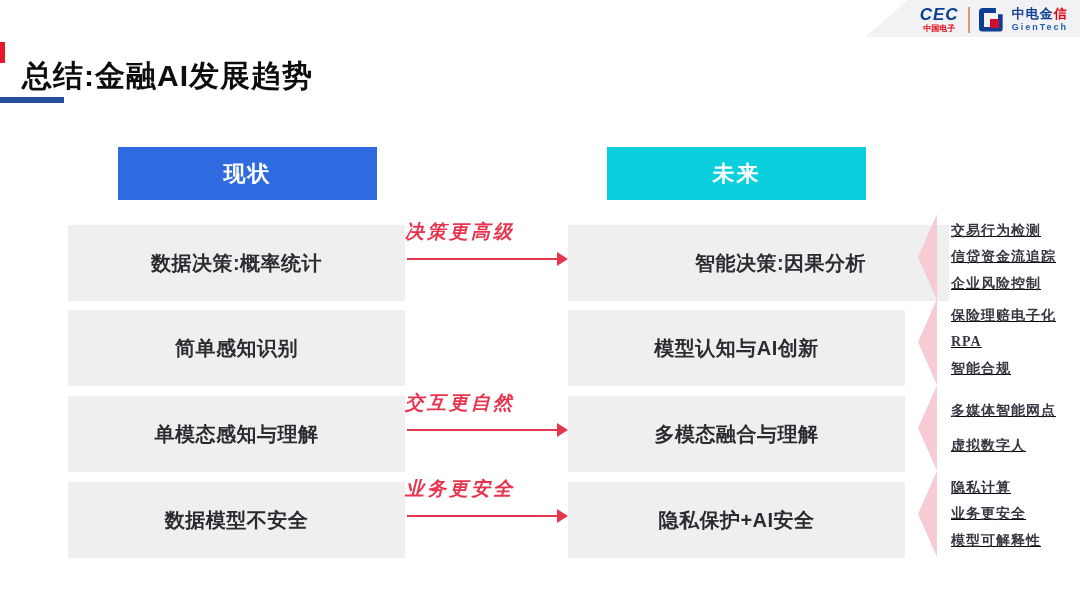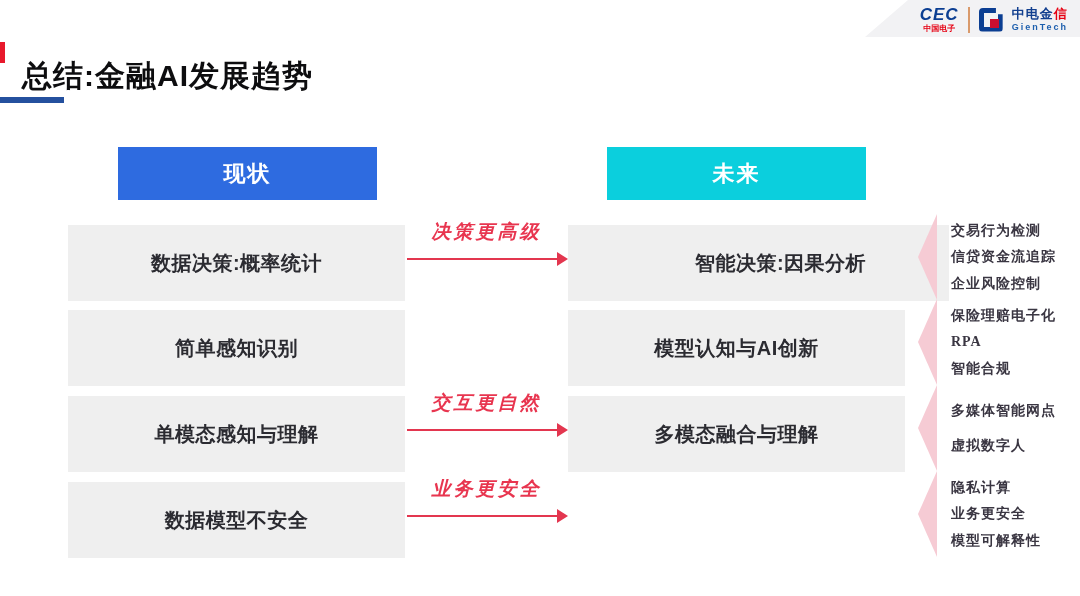--- a/index.html
+++ b/index.html
@@ -37,32 +37,32 @@
 
   
   .row-box{position:absolute;width:337px;height:76px;background:#efefef;display:flex;
         align-items:center;justify-content:center;font-size:20px;font-weight:bold;color:#2b2b31;
         letter-spacing:0.5px;}
   .box-left{left:68px;}
   .box-right{left:568px;}
 
   
   .arrow-group{position:absolute;left:405px;width:163px;height:64px;}
-  .arrow-label{position:absolute;left:0;right:0;top:-6px;text-align:center;
+  .arrow-label{position:absolute;left:0;right:0;top:-6px;
         font-family:"Liberation Serif",serif;font-style:italic;font-weight:bold;
         font-size:19px;color:#e8354f;letter-spacing:3px;white-space:nowrap;}
   .arrow-line{position:absolute;left:2px;right:10px;top:33px;height:2px;background:#e3364f;}
   .arrow-head{position:absolute;right:0;top:27px;width:0;height:0;
         border-left:11px solid #e3364f;border-top:7px solid transparent;border-bottom:7px solid transparent;}
 
   
   .annotation{position:absolute;left:918px;display:flex;align-items:center;height:80px;}
   .annotation-tri{width:19px;height:86px;background:#f6cbd4;flex:0 0 auto;
         clip-path:polygon(100% 0,0 50%,100% 100%);}
-  .annotation-list{margin-left:14px;display:flex;flex-direction:column;justify-content:center;gap:11px;}
+  .annotation-list{margin-left:14px;display:flex;flex-direction:column;justify-content:center;gap:11px;text-decoration:underline;}
   .annotation-item{font-family:"Liberation Serif",serif;font-size:14px;font-weight:bold;
         color:#3a3642;letter-spacing:1px;white-space:nowrap;line-height:1.1;}
 </style>
 </head>
 <body>
 
 <div class="page">
 
   <div class="corner-banner"></div>
   <div class="logo-wrap">
@@ -129,20 +129,21 @@
       <span class="annotation-item">虚拟数字人</span>
     </div>
   </div>
 
   <div class="row-box box-left" style="top:482px;">数据模型不安全</div>
   <div class="arrow-group" style="top:482px;">
     <div class="arrow-label">业务更安全</div>
     <div class="arrow-line"></div>
     <div class="arrow-head"></div>
   </div>
+  <div class="row-box box-right" style="top:482px;">隐私保护+AI安全</div>
   <div class="annotation" style="top:474px;">
     <div class="annotation-tri"></div>
     <div class="annotation-list">
       <span class="annotation-item">隐私计算</span>
       <span class="annotation-item">业务更安全</span>
       <span class="annotation-item">模型可解释性</span>
     </div>
   </div>
 
 </div>

